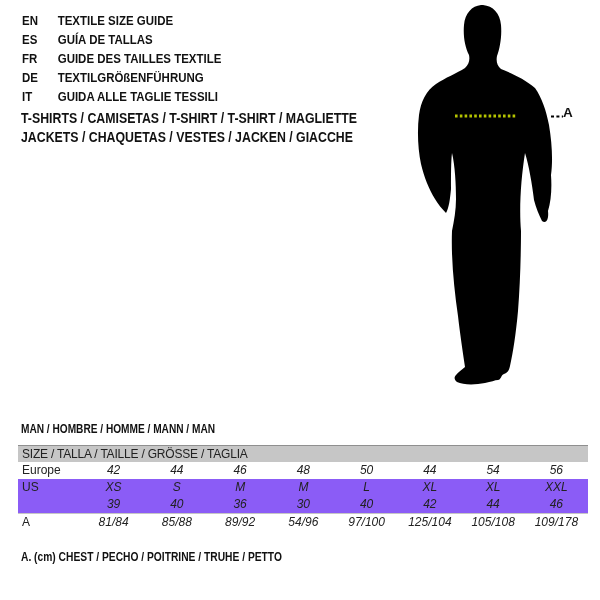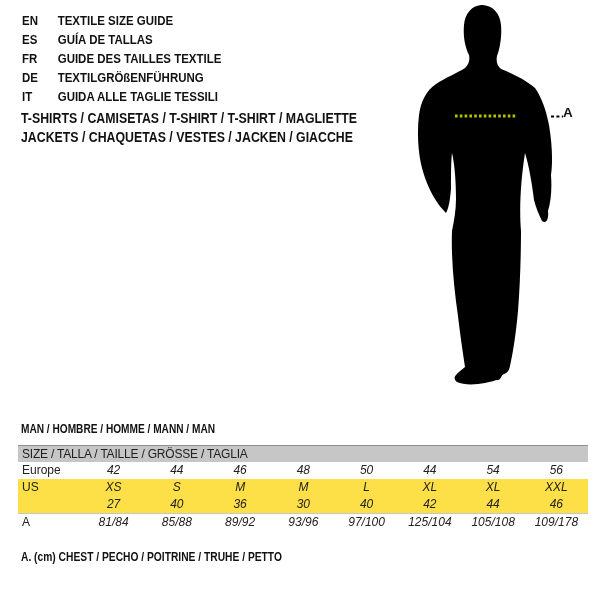--- a/index.html
+++ b/index.html
@@ -38,21 +38,21 @@
     font-weight:bold;font-size:13.5px;
     transform:scaleX(0.76);transform-origin:left top;white-space:nowrap;
   }
   
   .size-table{position:absolute;left:18px;top:445px;width:570px;font-size:12px;color:#222;}
   .thead{
     height:16px;line-height:16px;background:#c6c6c6;border-top:1px solid #8f8f8f;
     padding-left:4px;letter-spacing:-0.2px;
   }
   .trow{display:flex;height:17px;line-height:17px;}
-  .trow.shaded{background:#fde047;}
+  .trow.shaded{background:#8b5cf6;}
   .trow.topline{border-top:1px solid #c6c6c6;height:16px;line-height:16px;}
   .tlabel{width:64px;padding-left:4px;box-sizing:border-box;}
   .tcell{flex:1;text-align:center;font-style:italic;}
 </style>
 </head>
 <body>
 
 <div class="canvas">
 
   <div class="langs">
@@ -149,36 +149,36 @@
       <div class="tcell">M</div>
       <div class="tcell">M</div>
       <div class="tcell">L</div>
       <div class="tcell">XL</div>
       <div class="tcell">XL</div>
       <div class="tcell">XXL</div>
     </div>
 
     <div class="trow shaded">
       <div class="tlabel"></div>
-      <div class="tcell">27</div>
+      <div class="tcell">39</div>
       <div class="tcell">40</div>
       <div class="tcell">36</div>
       <div class="tcell">30</div>
       <div class="tcell">40</div>
       <div class="tcell">42</div>
       <div class="tcell">44</div>
       <div class="tcell">46</div>
     </div>
 
     <div class="trow topline">
       <div class="tlabel">A</div>
       <div class="tcell">81/84</div>
       <div class="tcell">85/88</div>
       <div class="tcell">89/92</div>
-      <div class="tcell">93/96</div>
+      <div class="tcell">54/96</div>
       <div class="tcell">97/100</div>
       <div class="tcell">125/104</div>
       <div class="tcell">105/108</div>
       <div class="tcell">109/178</div>
     </div>
   </div>
 
   <div class="footnote">A. (cm) CHEST / PECHO / POITRINE / TRUHE / PETTO</div>
 
 </div>

